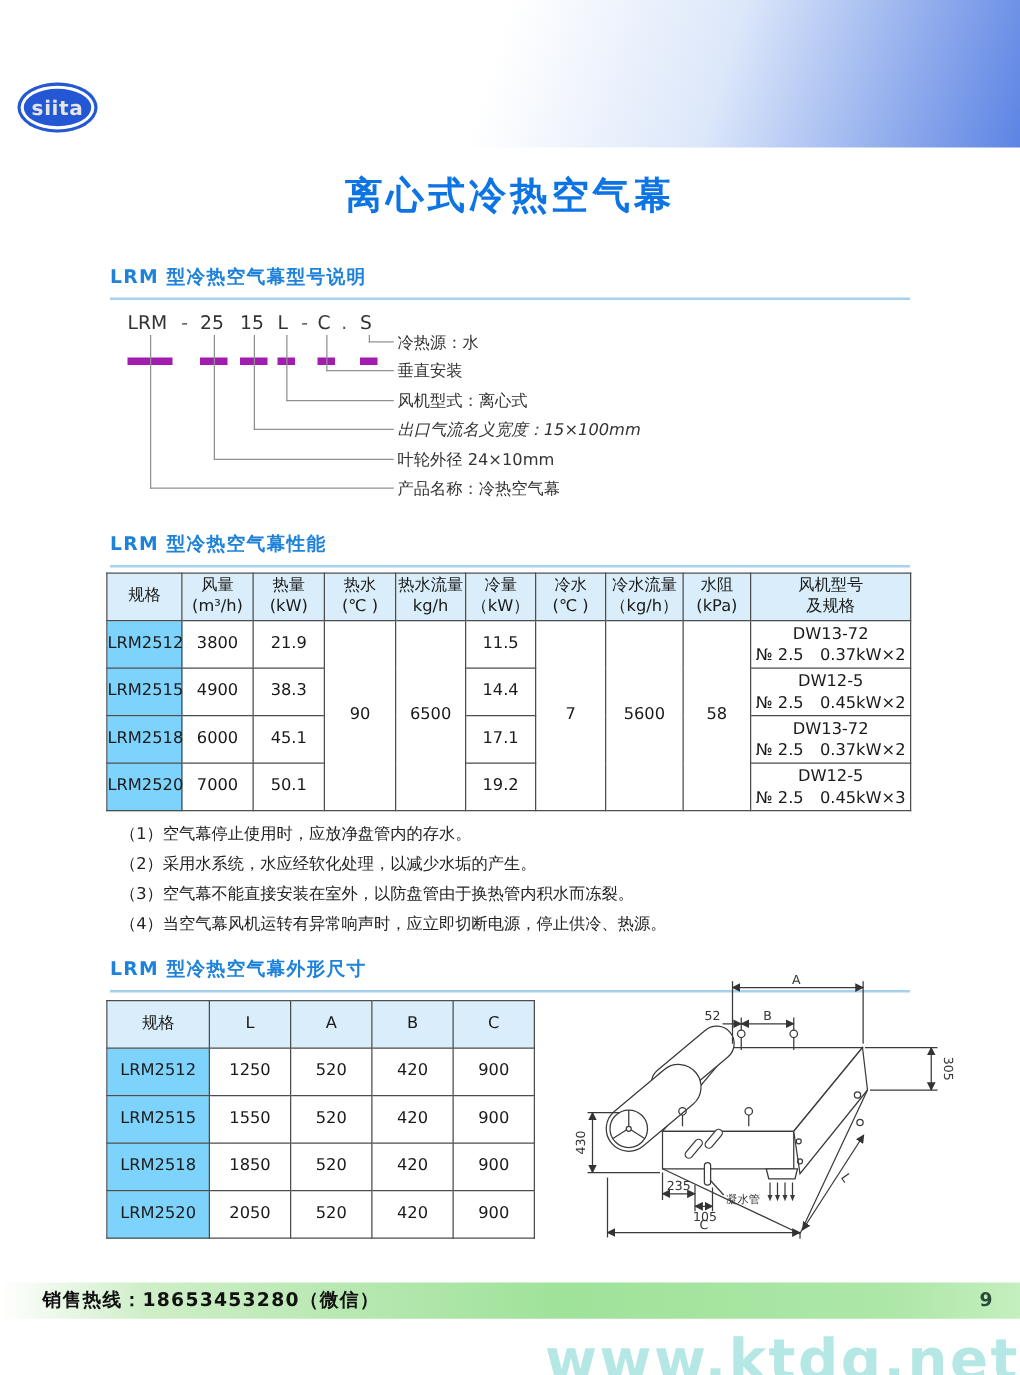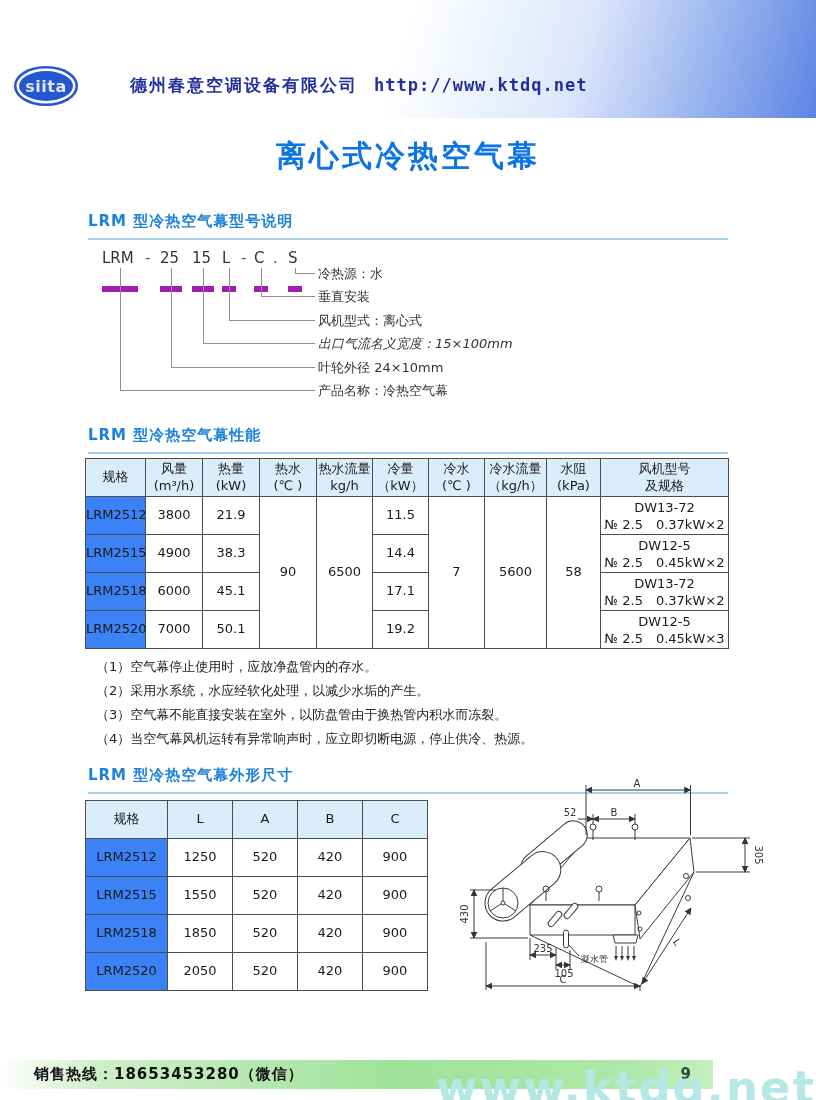--- a/index.html
+++ b/index.html
@@ -34,57 +34,54 @@
                      padding-bottom:19px;line-height:17px;}
   .code-diagram .sep{position:absolute;top:2px;line-height:17px;color:#555;}
   .elbow{position:absolute;border-left:1px solid #909090;border-bottom:1px solid #909090;}
   .callout{position:absolute;left:230px;font-size:13px;color:#333;white-space:nowrap;}
 
   
   table.tbl{position:absolute;border-collapse:collapse;table-layout:fixed;}
   table.tbl td{border:1px solid #4d4d4d;text-align:center;vertical-align:middle;
                font-size:13px;color:#1a1a1a;padding:0;line-height:1.3;}
   table.tbl td.th{background:#d9eefa;}
-  table.tbl td.spec{background:#3b82f6;}
+  table.tbl td.spec{background:#7dd3fc;}
   #perf{left:85px;top:458px;width:643px;}
   #perf tr{height:38px;}
   #dims{left:85px;top:800px;width:343px;}
   #dims tr{height:38px;}
   .fan-cell div{line-height:17px;}
 
   .notes{position:absolute;left:96px;top:658px;font-size:13px;color:#222;}
   .notes div{position:absolute;left:0;white-space:nowrap;}
 
   
   .drawing{position:absolute;left:458px;top:772px;width:356px;height:238px;}
   .drawing text{font-size:10px;fill:#333;}
   .drawing .cjk{font-size:9px;}
 
   
-  .footer-bar{position:absolute;left:0;top:1026px;width:713px;height:29px;
+  .footer-bar{position:absolute;left:0;top:1026px;width:816px;height:29px;
               background:linear-gradient(to right,#ffffff 0%,#cfeec8 14%,#9fe29a 55%,#aee7a8 88%,#c4efbf 100%);
-              display:flex;align-items:center;margin-top:34px;}
+              display:flex;align-items:center;}
   .hotline{margin-left:34px;font-size:15px;font-weight:bold;color:#111;letter-spacing:1px;}
   .page-num{position:absolute;right:22px;top:5px;font-size:15px;font-weight:bold;color:#2a4a3a;}
 
   .watermark{position:absolute;right:0px;bottom:-14px;font-size:45px;font-weight:bold;
              color:#b5e8e4;letter-spacing:2px;white-space:nowrap;}
 </style>
 </head>
 <body>
 
 <div id="page">
 
   <div class="top-grad"></div>
 
   <div class="logo">
     <span>siita</span>
-  </div>
-  <div class="company-line">
-    <span>德州春意空调设备有限公司</span><span class="url">http://www.ktdq.net</span>
   </div>
 
   <div class="page-title">离心式冷热空气幕</div>
 
   <div class="sec-head" id="sec1">LRM 型冷热空气幕型号说明</div>
 
   <div class="code-diagram">
     <span class="tok" style="left:14px;width:36px;">LRM</span>
     <span class="sep" style="left:57px;">-</span>
     <span class="tok" style="left:72px;width:22px;">25</span>

